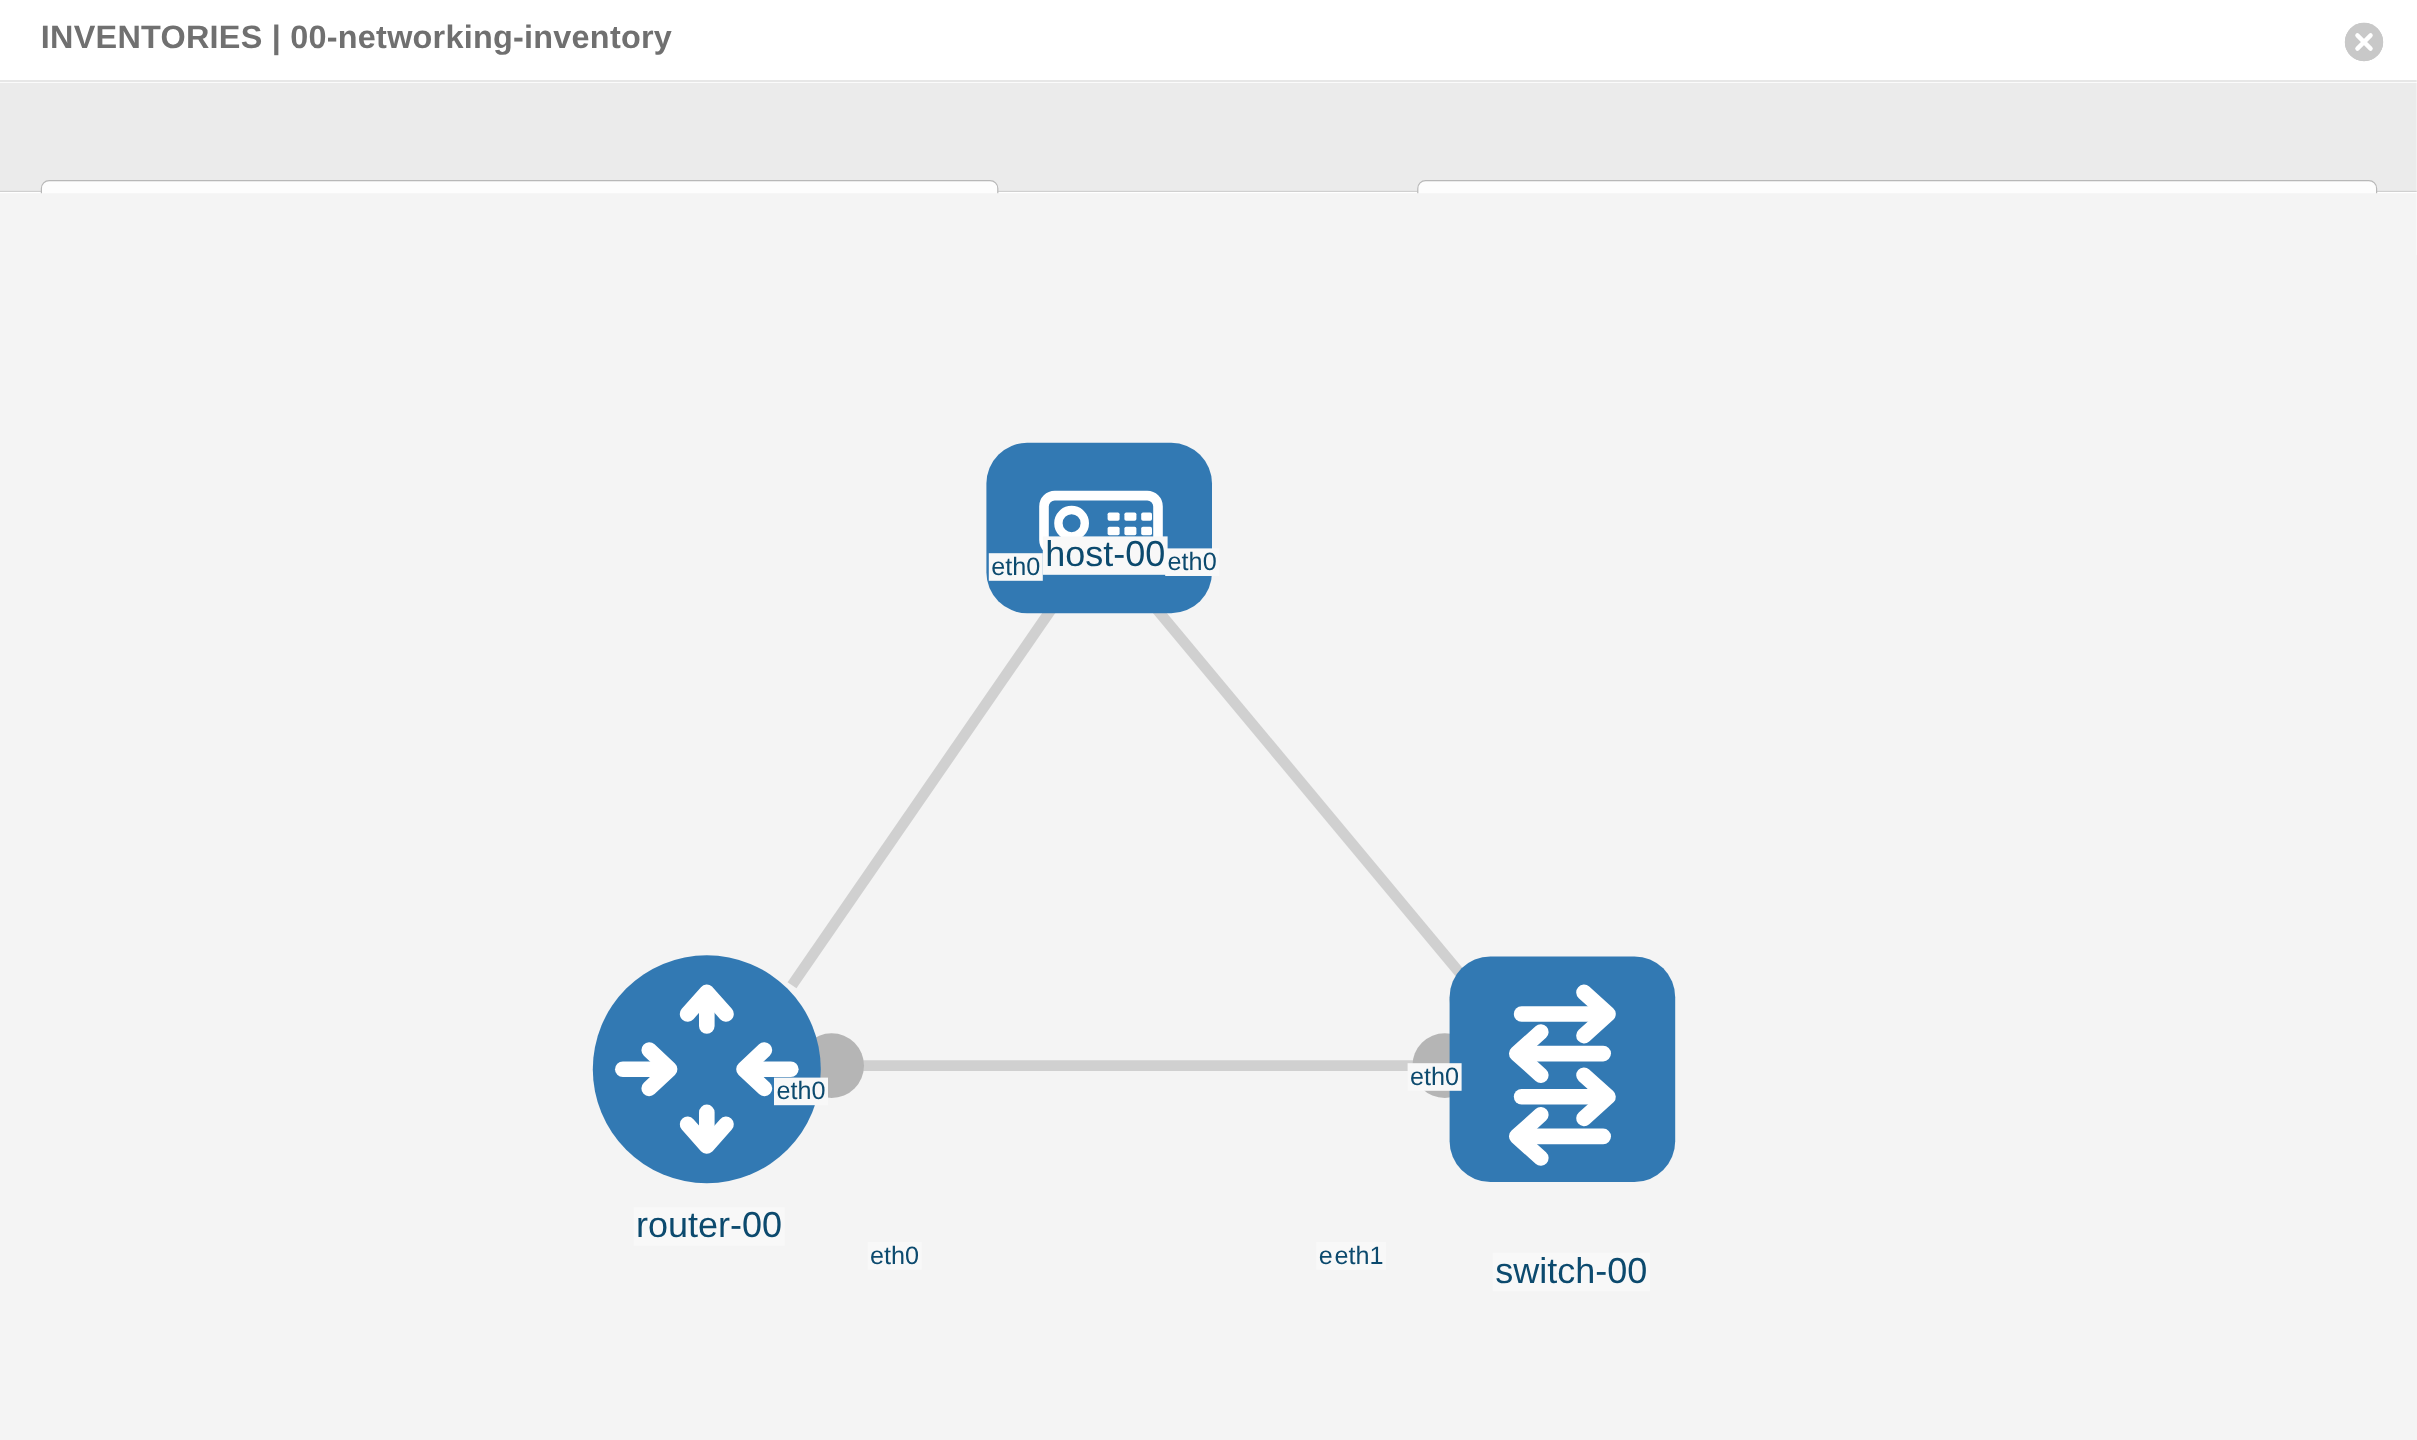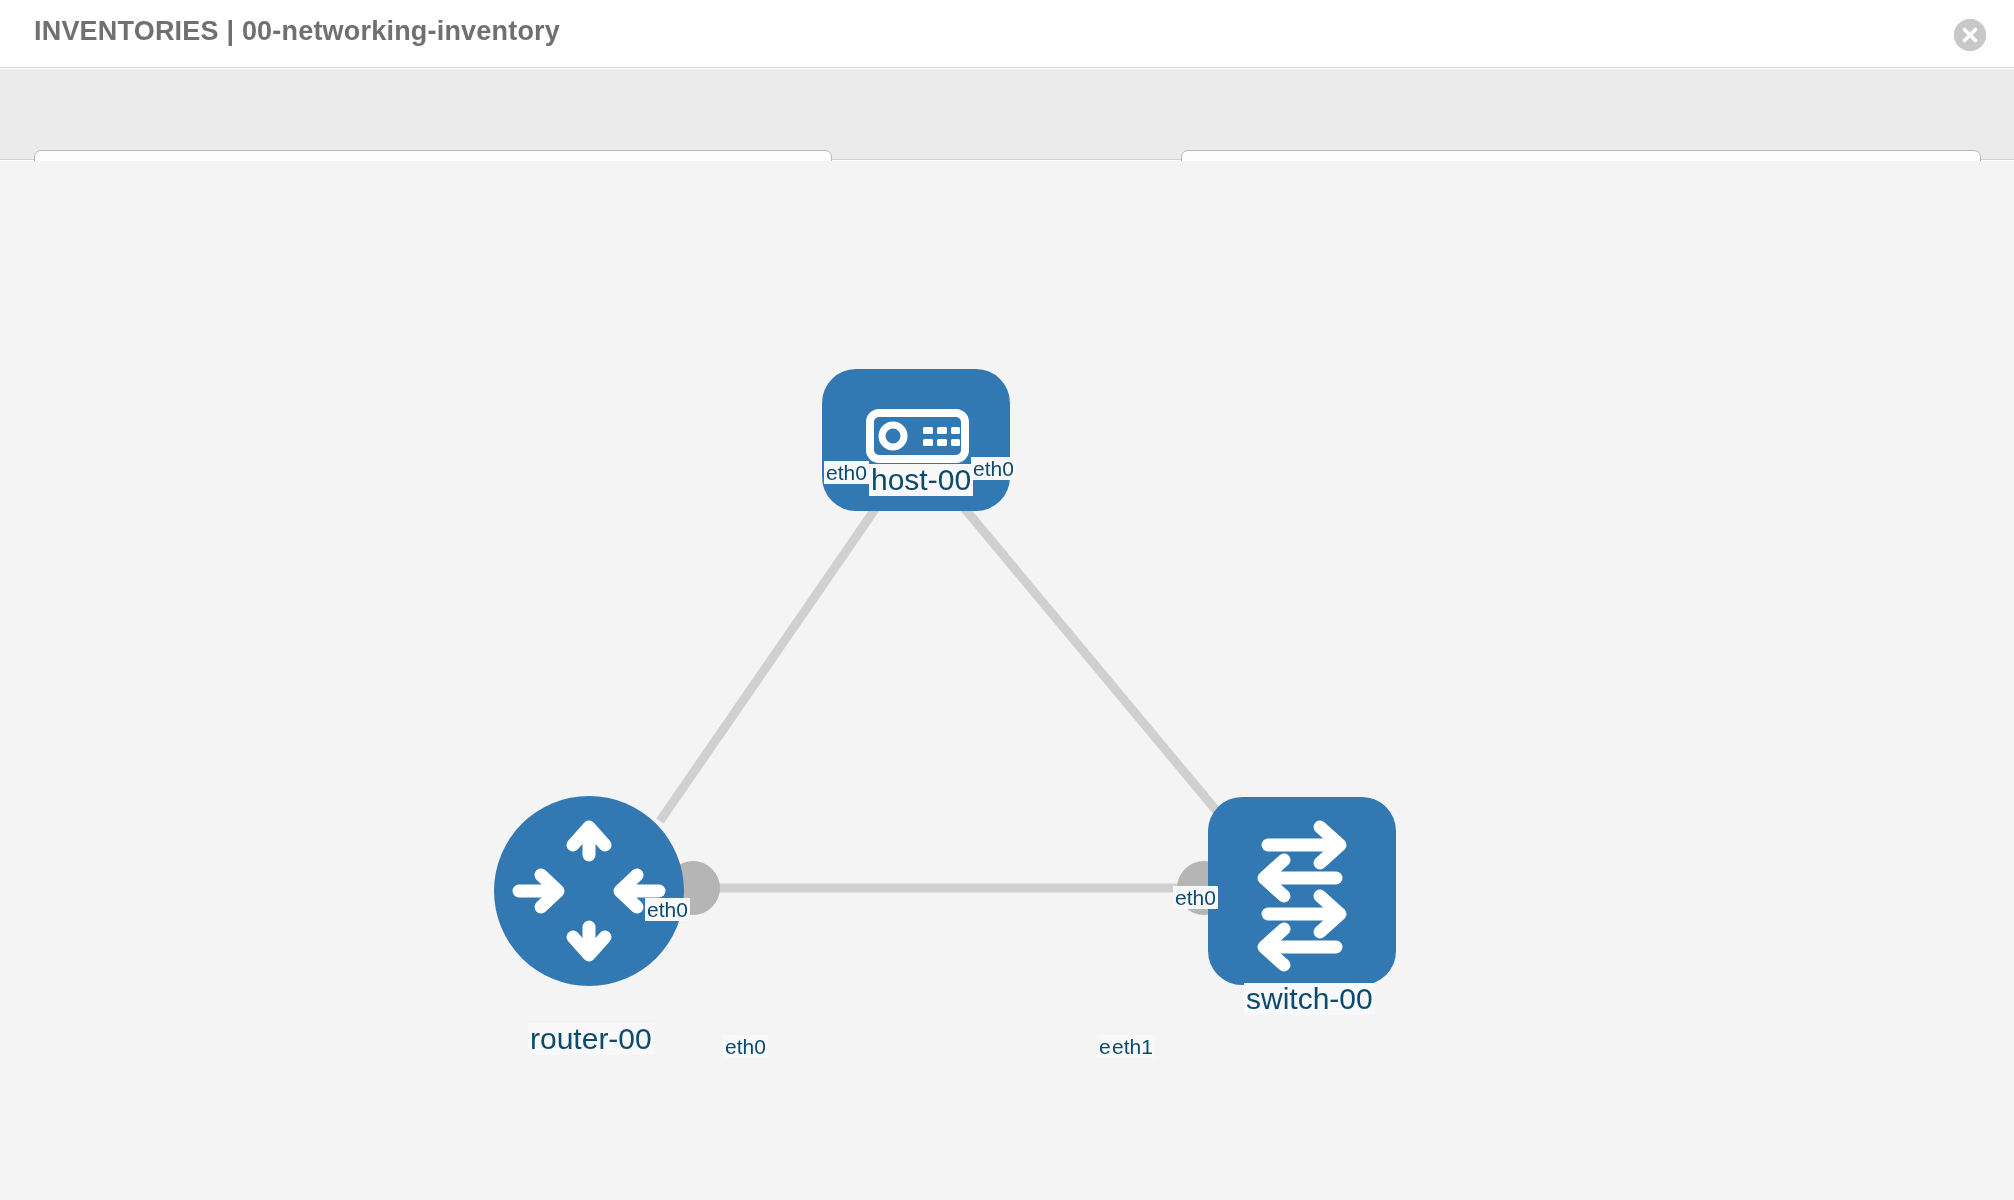--- a/index.html
+++ b/index.html
@@ -110,21 +110,21 @@
 
   
   .node-label {
     position: absolute;
     background: #f8f8f8;
     color: #0c4a6e;
     white-space: nowrap;
     line-height: 1;
     padding: 1px 2px;
   }
-  .label-node { font-size: 30px; margin-top: 17px; }
+  .label-node { font-size: 30px; }
   .label-iface { font-size: 21px; }
 
   
   .zoom-panel {
     position: absolute;
     left: 1620px; top: 1080px;
     width: 394px; height: 120px;
     background: #ffffff;
     border: 1px solid #cfcfcf;
     border-right: none;
@@ -276,21 +276,21 @@
           <path d="M1320 735 L1340 753 L1320 771"></path>
 
           <path d="M1336 786 L1266 786"></path>
           <path d="M1284 768 L1264 786 L1284 804"></path>
         </g>
       </g>
     </svg>
 
     <div class="node-label label-node" style="left:869px; top:286px;">host-00</div>
     <div class="node-label label-node" style="left:528px; top:845px;">router-00</div>
-    <div class="node-label label-node" style="left:1244px; top:805px;">switch-00</div>
+    <div class="node-label label-node" style="left:1244px; top:883px;">switch-00</div>
 
     <div class="node-label label-iface" style="left:824px; top:300px;">eth0</div>
     <div class="node-label label-iface" style="left:971px; top:296px;">eth0</div>
     <div class="node-label label-iface" style="left:645px; top:737px;">eth0</div>
     <div class="node-label label-iface" style="left:1173px; top:725px;">eth0</div>
     <div class="node-label label-iface" style="left:723px; top:874px;">eth0</div>
     <div class="node-label label-iface" style="left:1097px; top:874px;">eth</div>
     <div class="node-label label-iface" style="left:1110px; top:874px;">eth1</div>
   </div>
 

